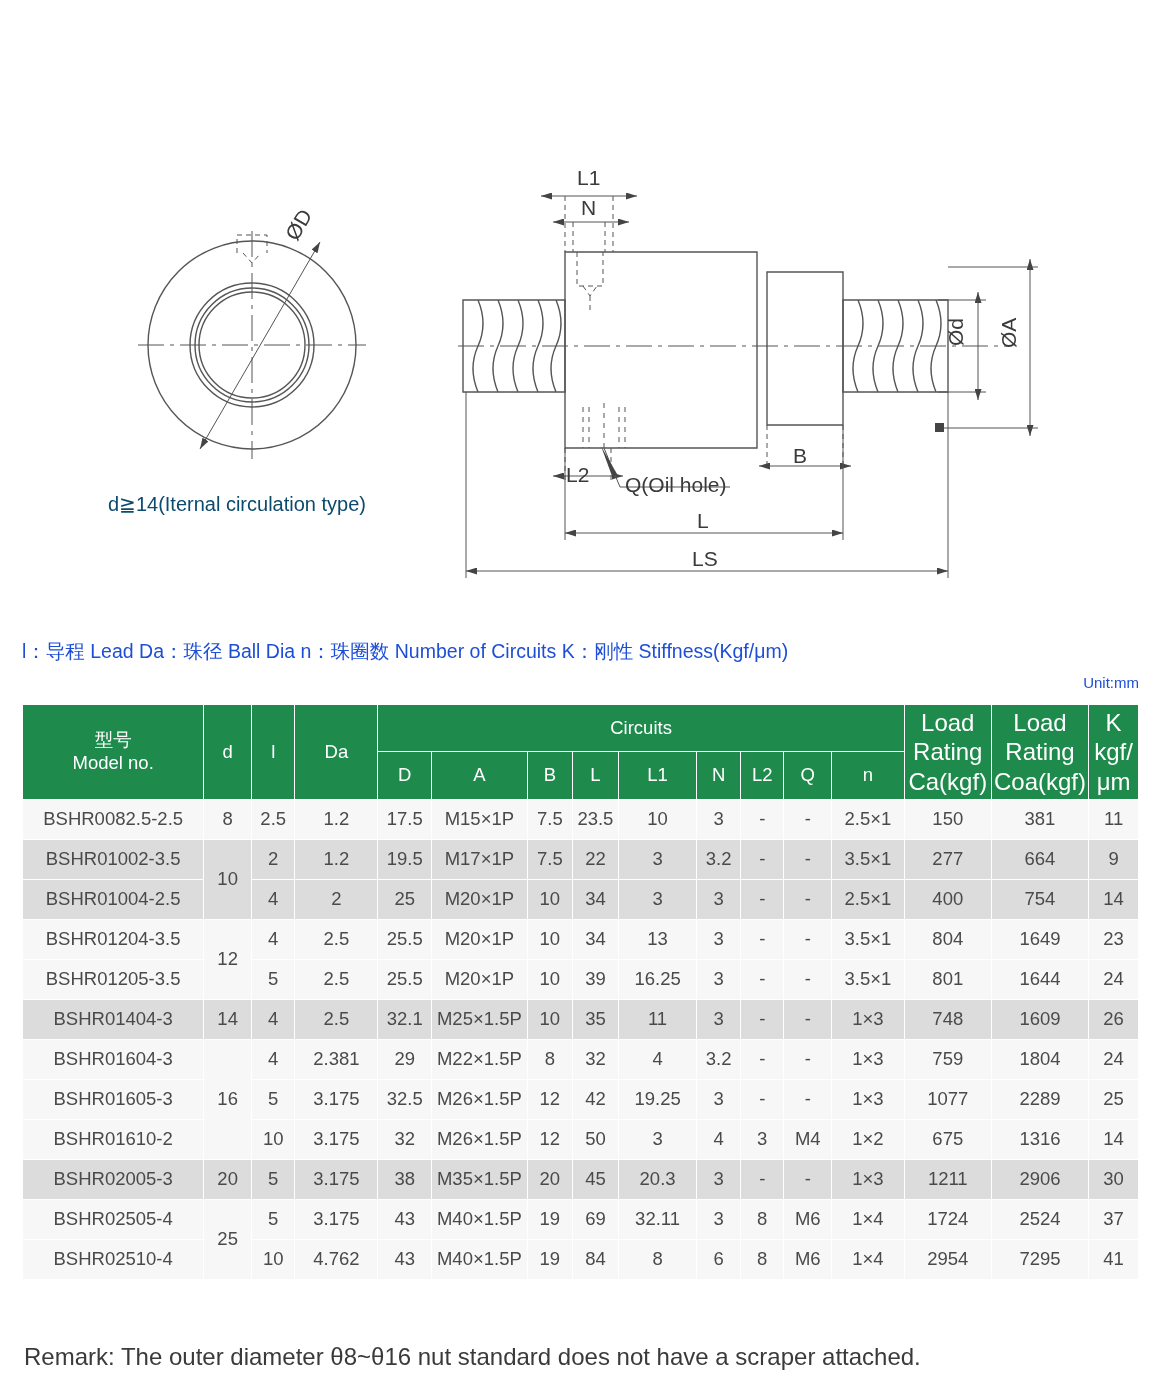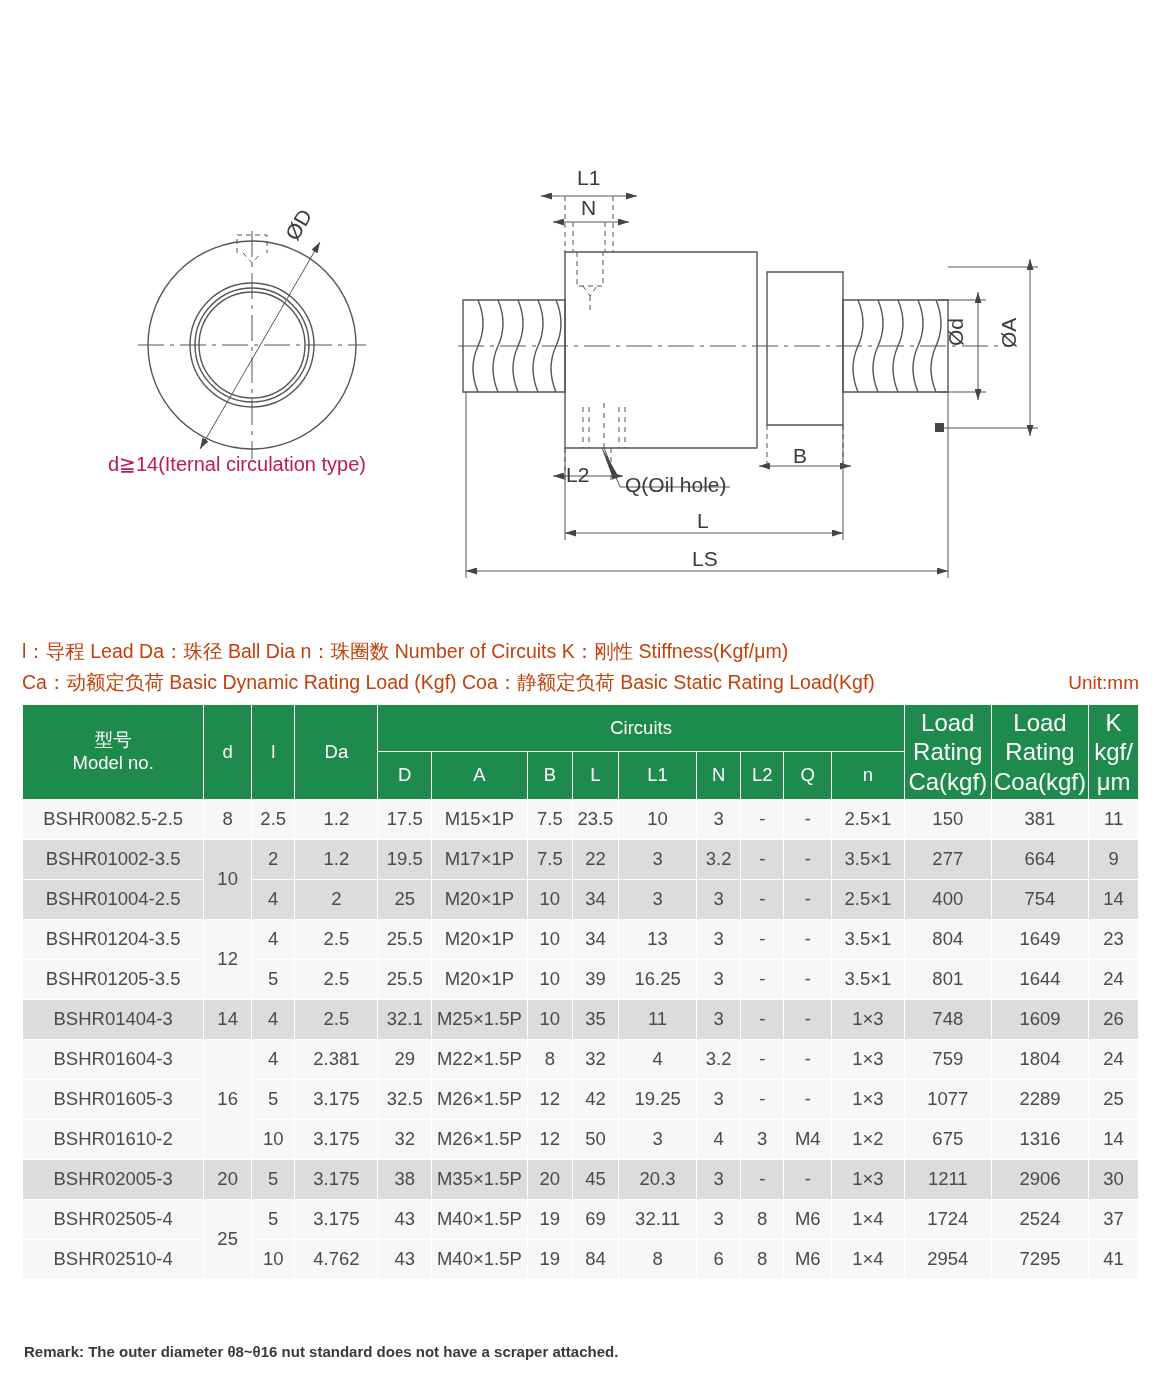--- a/index.html
+++ b/index.html
@@ -17,40 +17,40 @@
   
   #drawings {
     position: absolute;
     left: 0; top: 0;
     width: 1161px; height: 620px;
   }
   #drawings svg { display: block; }
 
   .cap-left {
     position: absolute;
-    left: 108px; top: 452px;
+    left: 108px; top: 492px;
     font-size: 20px;
-    color: #be185d;
+    color: #0c4a6e;
     white-space: nowrap;
   }
 
   
   .legend {
     position: absolute;
     left: 22px; top: 636px;
     width: 1117px;
     font-size: 19.5px;
     line-height: 31px;
-    color: #c2410c;
+    color: #1d4ed8;
   }
   .legend-row { position: relative; white-space: nowrap; }
   .unit {
     position: absolute;
     right: 0; top: 0;
-    font-size: 19px;
+    font-size: 15px;
   }
 
   
   #spec-table {
     position: absolute;
     left: 22px; top: 704px;
     width: 1117px;
     border-collapse: collapse;
     table-layout: fixed;
     font-size: 18.5px;
@@ -77,24 +77,23 @@
   #spec-table tbody tr.stripe td { background: #dcdcdc; }
   #spec-table tbody td.dgrp-dark { background: #dcdcdc; }
   #spec-table tbody td.dgrp-light { background: #f7f7f7; }
 
   .hdr-model { line-height: 1.3; }
   .hdr-small { font-size: 24px; }
 
   .remark {
     position: absolute;
     left: 24px; top: 1343px;
-    font-size: 15px;
+    font-size: 24px;
     color: #3a3a3a;
     white-space: nowrap;
-    font-weight: bold;
   }
 </style>
 </head>
 <body>
 
 <div id="drawings">
   <svg width="1161" height="620" viewBox="0 0 1161 620">
     <defs>
       <marker id="arrL" markerWidth="11" markerHeight="7" refX="0" refY="3.5" orient="auto">
         <path d="M11,0 L0,3.5 L11,7 z" fill="#444"></path>
@@ -229,21 +228,20 @@
       <text x="692" y="566" font-family="Liberation Sans, sans-serif" font-size="21" fill="#3a3a3a" stroke="none">LS</text>
     </g>
   </svg>
 
   <div class="cap-left">d≧14(Iternal circulation type)</div>
 </div>
 
 <div class="legend">
   <div class="legend-row">l：导程 Lead   Da：珠径 Ball Dia   n：珠圈数 Number of Circuits   K：刚性 Stiffness(Kgf/μm)</div>
   <div class="legend-row">
-    <span>Ca：动额定负荷 Basic Dynamic Rating Load (Kgf)    Coa：静额定负荷 Basic Static Rating Load(Kgf)</span>
     <span class="unit">Unit:mm</span>
   </div>
 </div>
 
 <table id="spec-table">
   <colgroup>
     <col style="width:175px">
     <col style="width:46px">
     <col style="width:42px">
     <col style="width:80px">

